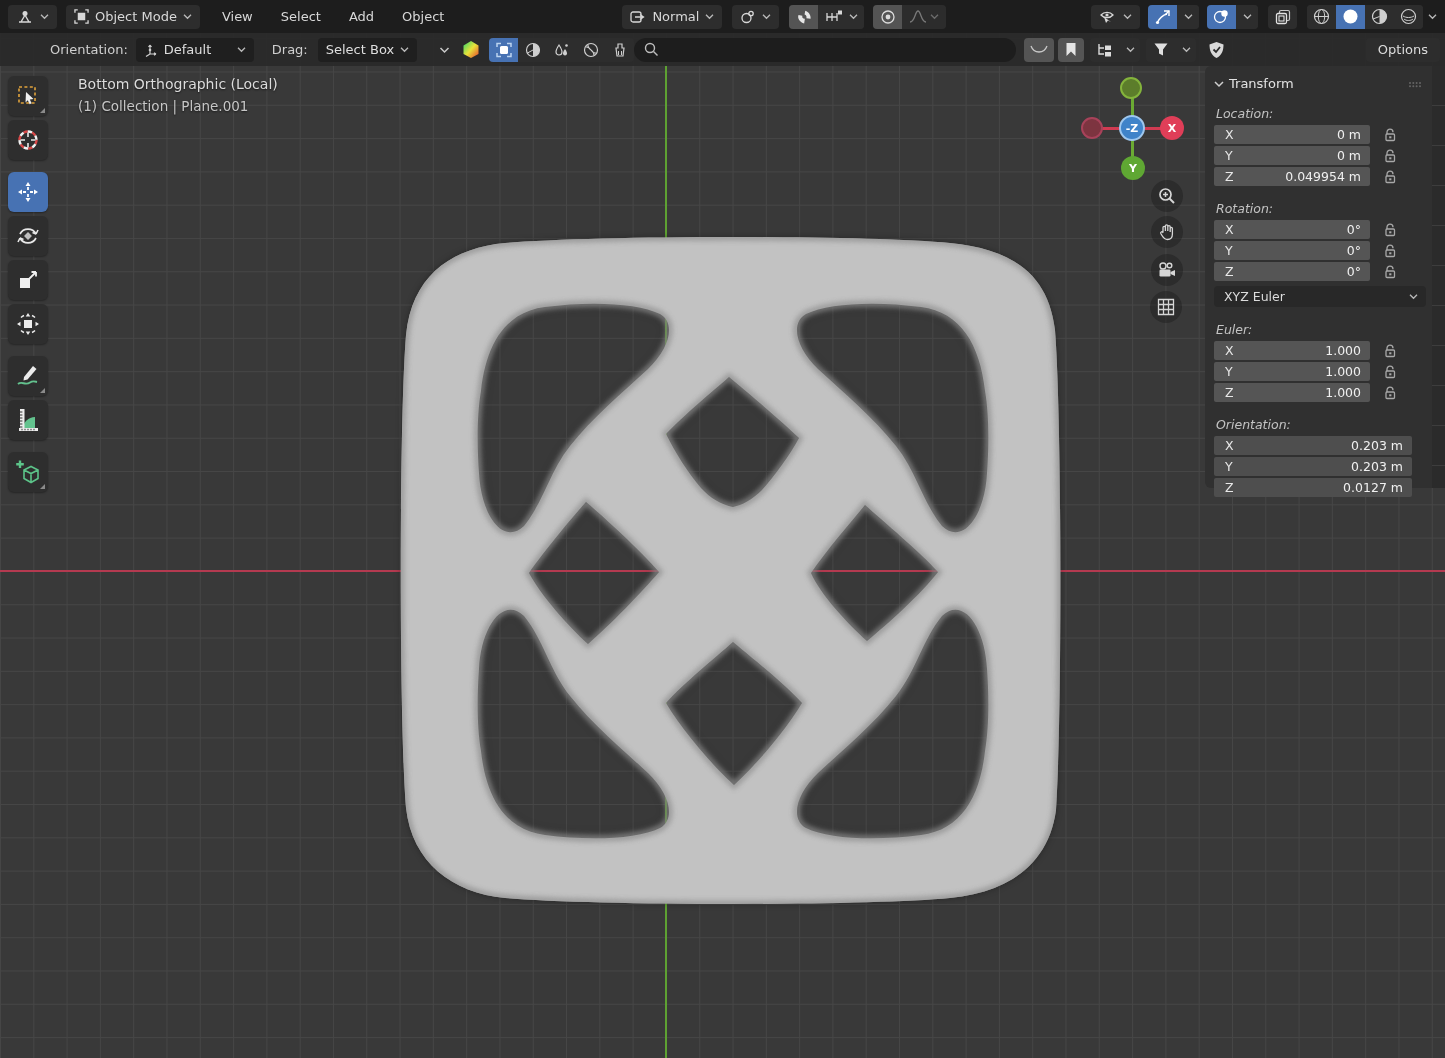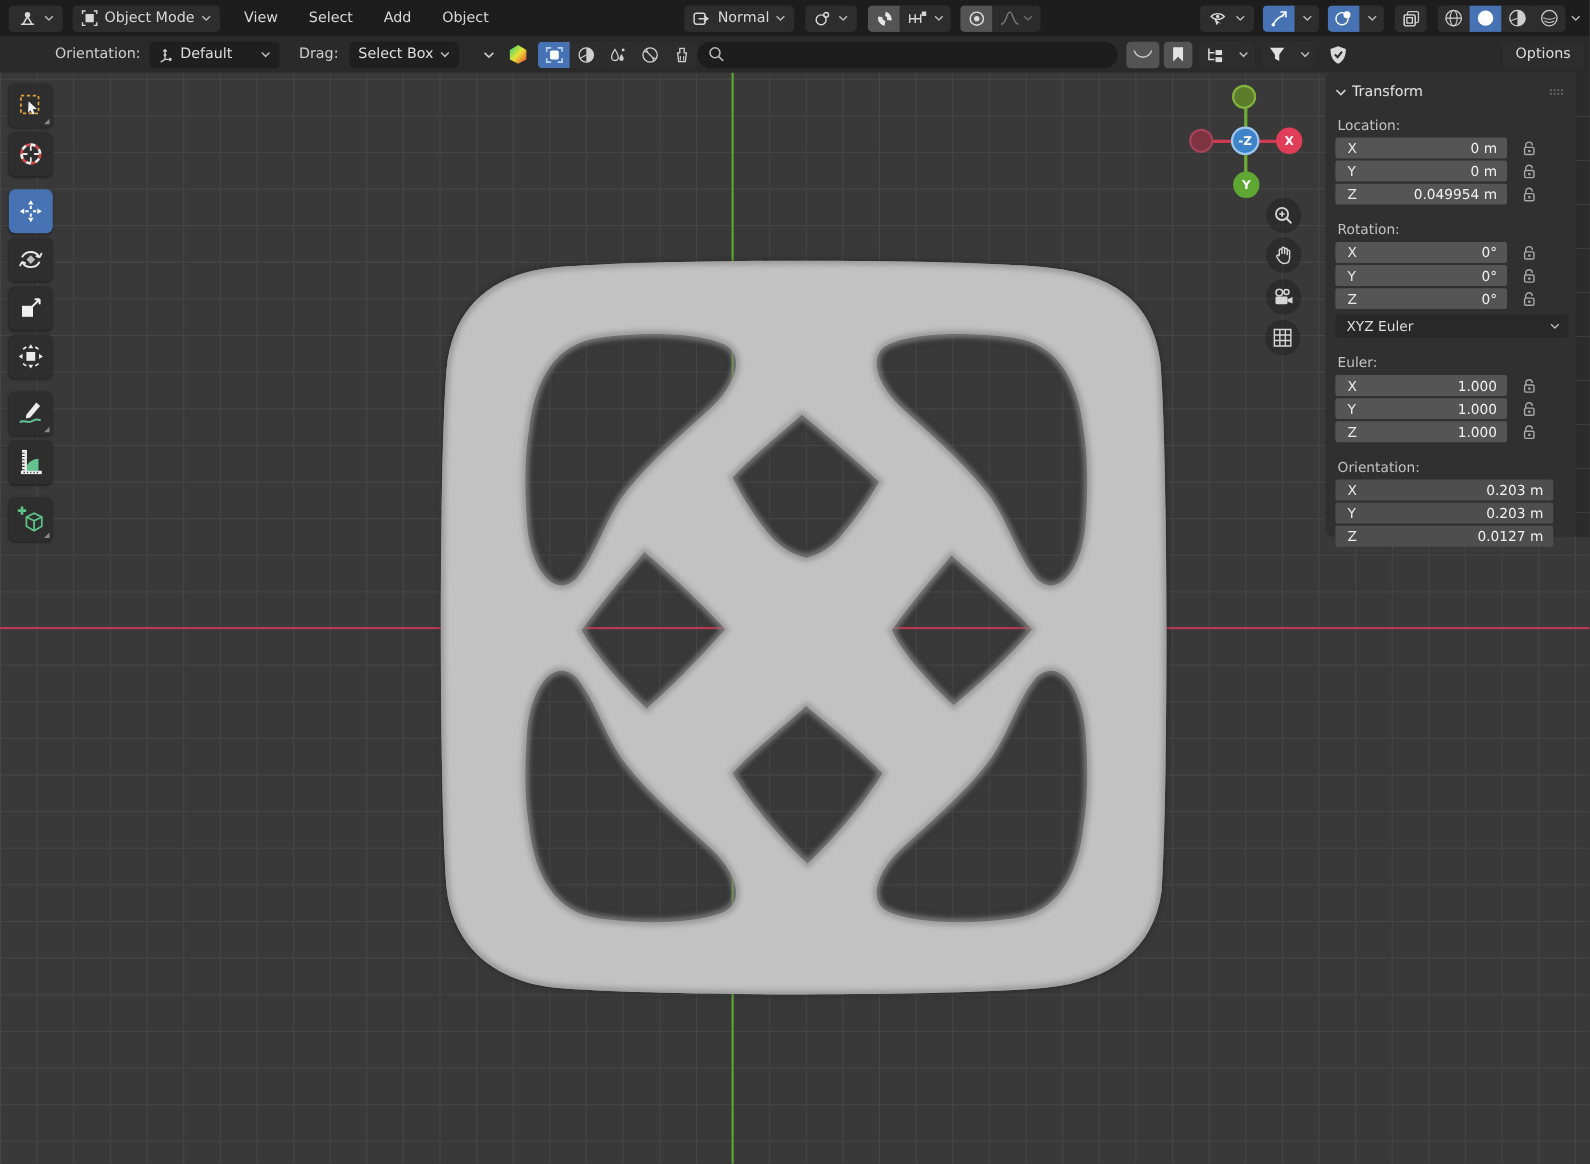--- a/index.html
+++ b/index.html
@@ -58,21 +58,21 @@
     font-size:11px;font-weight:bold;color:#fff;z-index:6;}
   .gline{position:absolute;z-index:5;}
   .navbtn{position:absolute;width:32px;height:32px;border-radius:50%;background:rgba(20,20,20,.35);
     display:flex;align-items:center;justify-content:center;z-index:6;}
 
   
   #npanel{position:absolute;left:1205px;top:66px;width:227px;height:422px;background:var(--c-panel_bg);
     border-radius:6px 0 0 6px;z-index:12;padding:8px 10px 8px 9px;color:#c9c9c9;font-size:12.5px;}
   #npanel .phead{display:flex;align-items:center;gap:5px;color:#e2e2e2;font-size:13px;margin:2px 0 10px 0;}
   #npanel .grip{margin-left:auto;opacity:.55;}
-  .seclabel{color:#c3c3c3;margin:15px 0 4px 2px;}
+  .seclabel{color:#c3c3c3;margin:15px 0 4px 2px;font-style:italic;}
   .frow{display:flex;align-items:center;margin-bottom:2px;}
   .fld{flex:0 0 156px;height:19px;background:#555555;border-radius:2px;display:flex;align-items:center;
     padding:0 9px 0 11px;color:#f0f0f0;}
   .frow:first-of-type .fld{border-radius:4px 4px 2px 2px;}
   .fld .ax{color:#e8e8e8;}
   .fld .val{margin-left:auto;}
   .lock{margin-left:14px;display:flex;}
   .fld.wide{flex:0 0 198px;background:#4e4e4e;}
   .euler{height:21px;background:#282828;border-radius:4px;display:flex;align-items:center;
     padding:0 8px 0 10px;color:#dcdcdc;margin:5px 0 2px 0;width:212px;}
@@ -491,20 +491,24 @@
   <div class="tgap"></div>
   <div class="tbtn">
     <svg class="ic" width="28" height="28" viewBox="0 0 28 28">
       <path d="M6 2.5 V10 M2.2 6.2 H9.8" stroke="#5cc489" stroke-width="2.4"></path>
       <path d="M10 12 L17 8.5 L24 12 L24 20.5 L17 24.5 L10 20.5 Z M10 12 L17 15.5 L24 12 M17 15.5 V24.5" fill="none" stroke="#5cc489" stroke-width="1.6"></path>
     </svg>
     <span class="subtri"></span>
   </div>
 </div>
 
+<div id="vptext">
+  <div class="l1">Bottom Orthographic (Local)</div>
+  <div class="l2">(1) Collection | Plane.001</div>
+</div>
 
 <div class="gline" style="left:1102px;top:127px;width:60px;height:3px;background:#d13b52;"></div>
 <div class="gline" style="left:1131px;top:98px;width:3px;height:60px;background:#6baa33;"></div>
 <div class="ball" style="left:1120px;top:77px;width:22px;height:22px;background:#5c7d2b;border:2px solid #84b43c;"></div>
 <div class="ball" style="left:1081px;top:117px;width:22px;height:22px;background:#7d3440;border:2px solid #a8425a;"></div>
 <div class="ball" style="left:1119px;top:115px;width:26px;height:26px;background:#3f83c9;border:2px solid #9ec7ee;">
       <span>-Z</span>
     </div>
 <div class="ball" style="left:1160px;top:116px;width:24px;height:24px;background:#e03e58;">
       <span>X</span>

